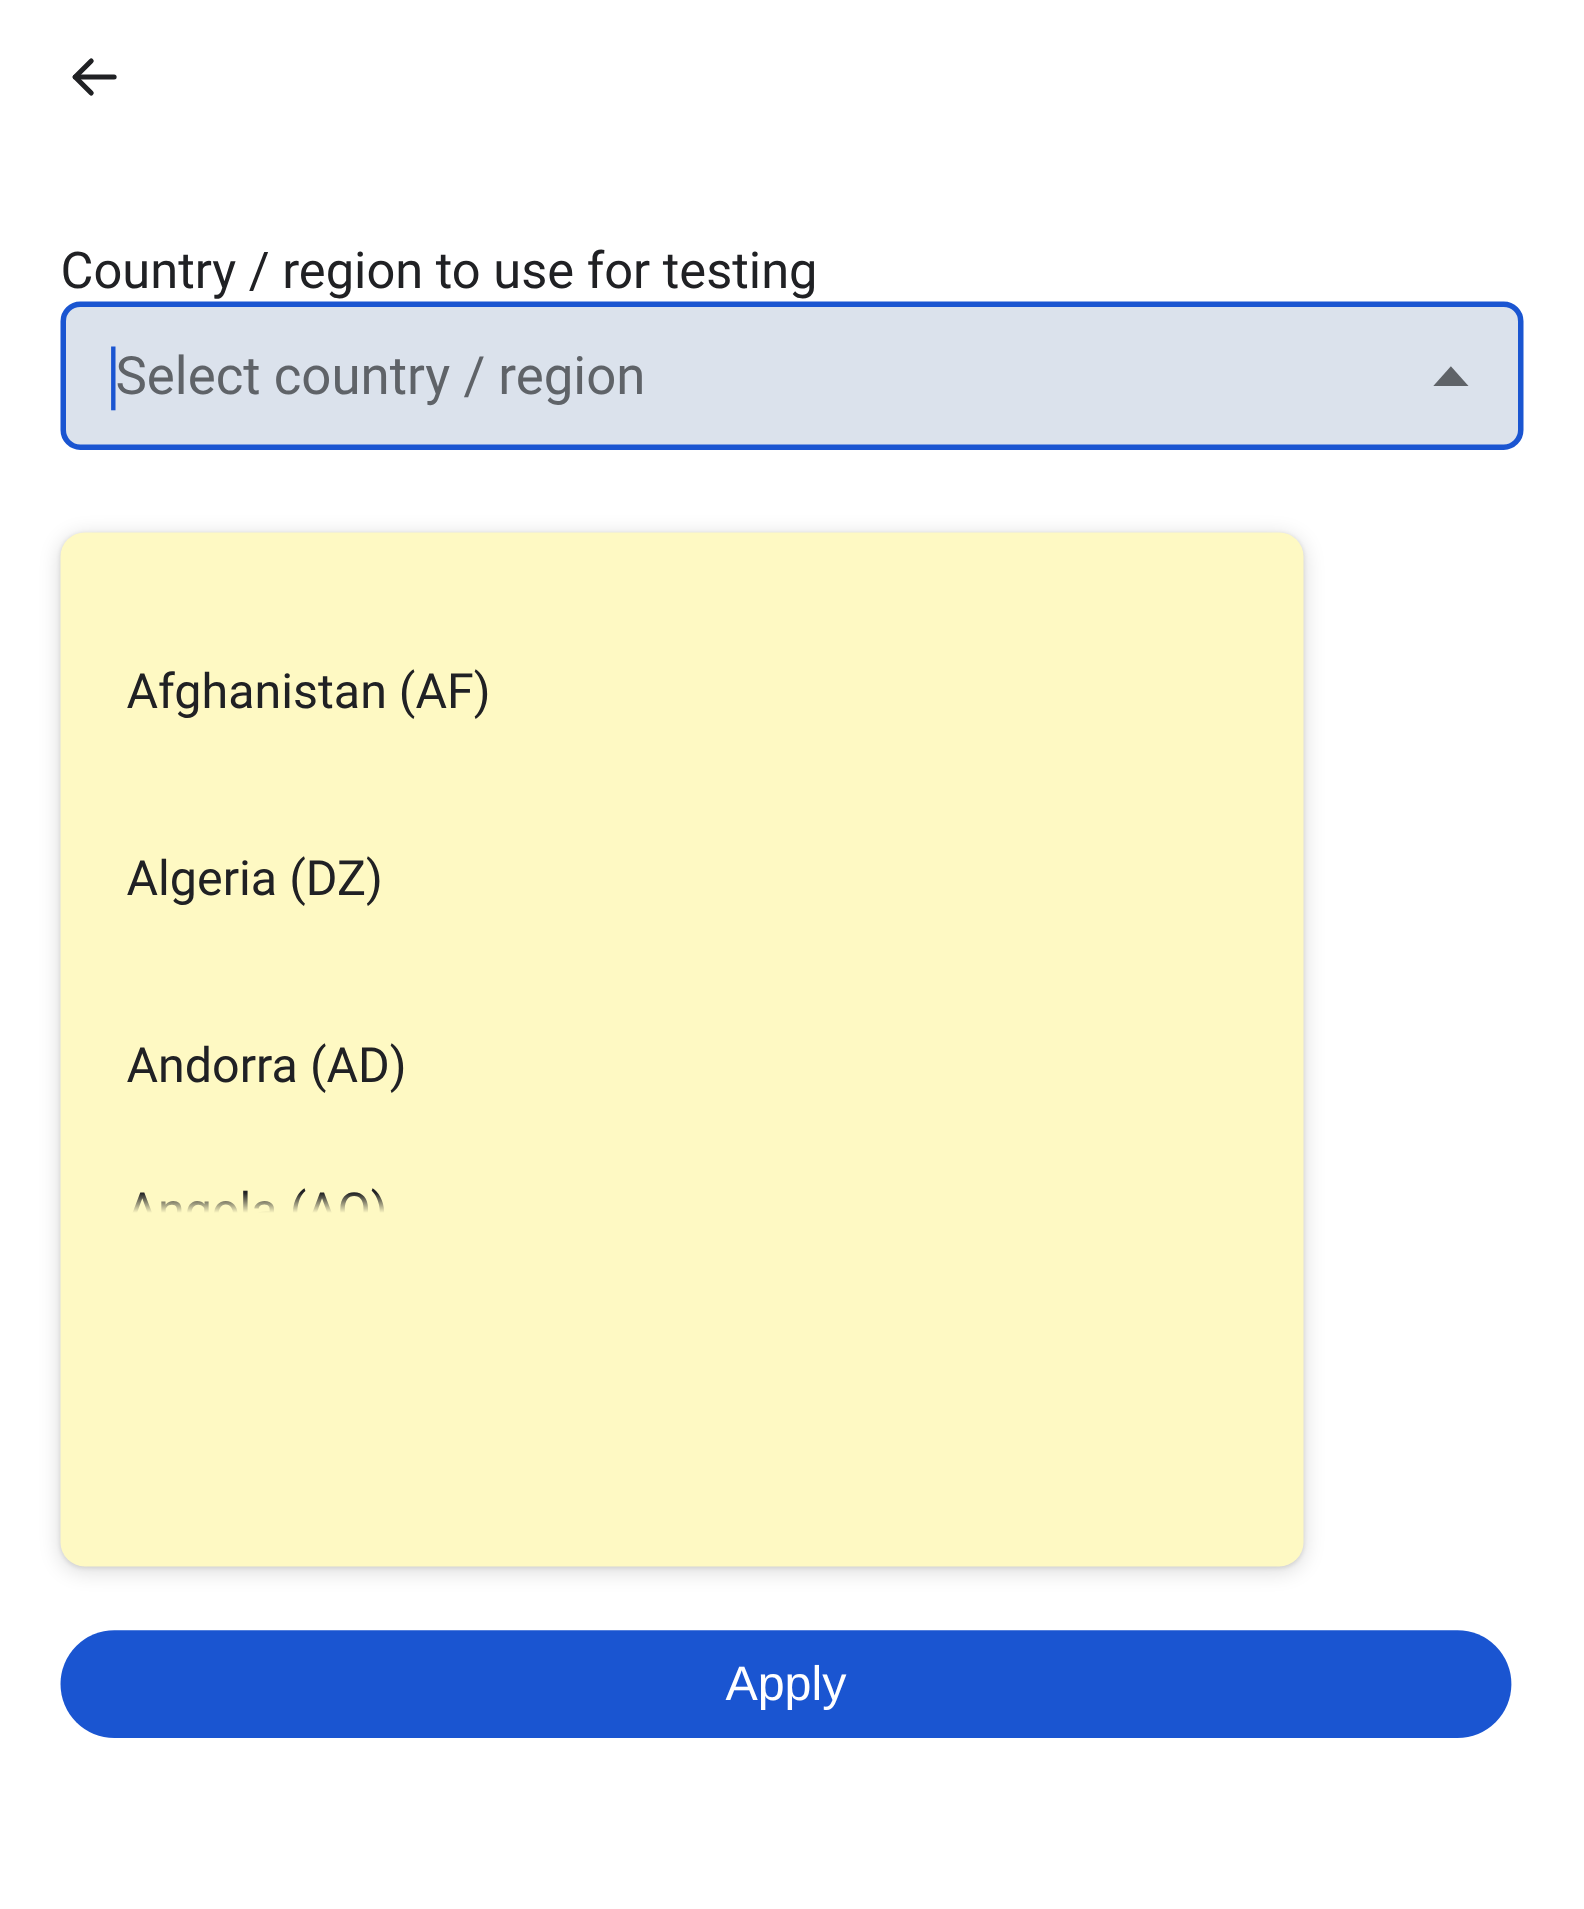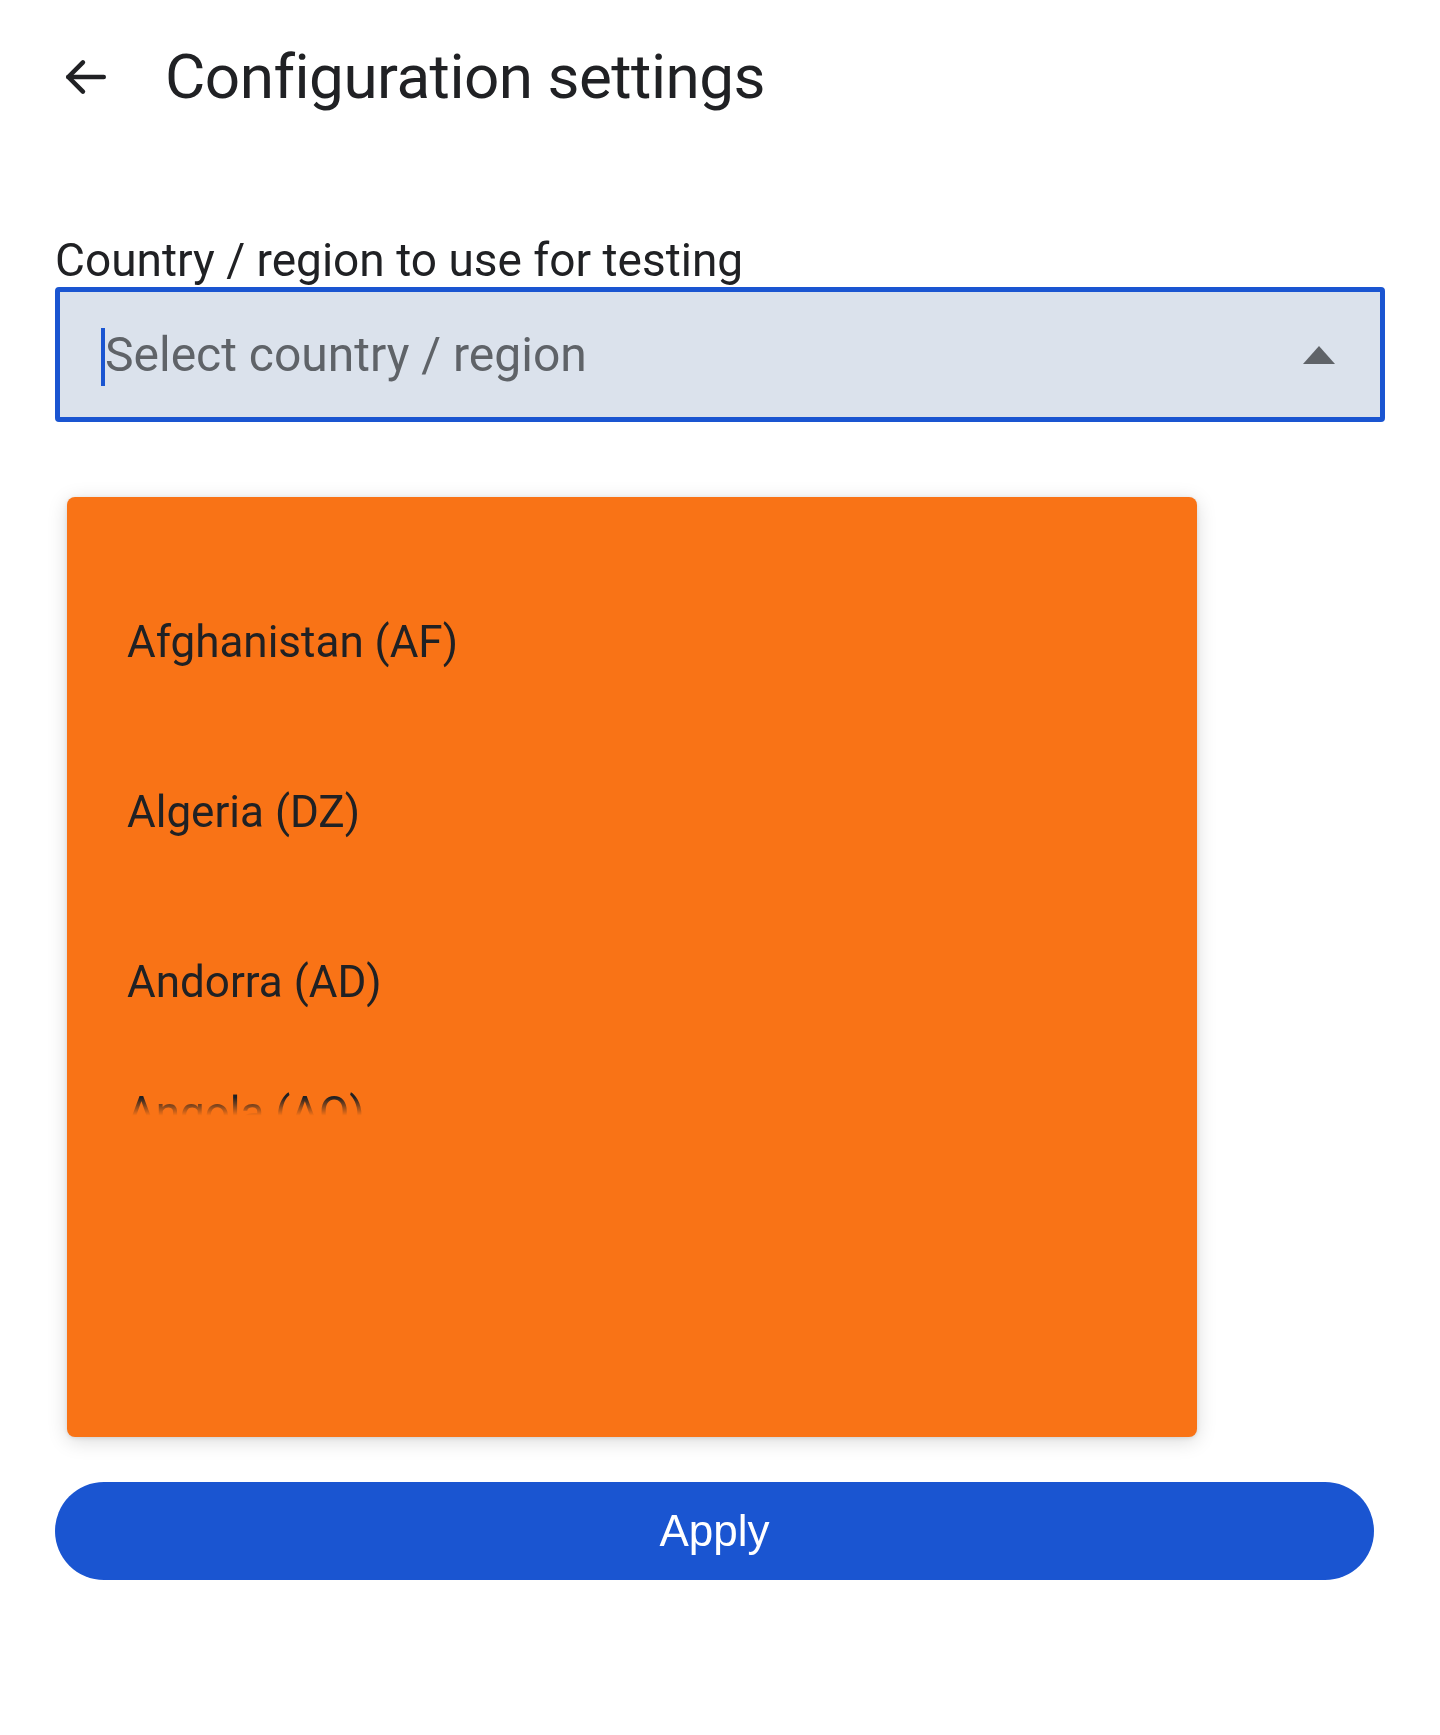--- a/index.html
+++ b/index.html
@@ -50,21 +50,21 @@
       color: #202124;
     }
     .select-container {
       position: relative;
     }
     .select-box {
       width: 100%;
       height: 135px;
       background: #dbe2ec;
       border: 5px solid #1a55d1;
-      border-radius: 4px;
+      border-radius: 18px;
       display: flex;
       align-items: center;
       justify-content: space-between;
       padding: 0 45px;
       cursor: pointer;
     }
     .select-placeholder {
       font-size: 48px;
       color: #5f6368;
       position: relative;
@@ -80,25 +80,25 @@
     .select-arrow {
       width: 0;
       height: 0;
       border-left: 16px solid transparent;
       border-right: 16px solid transparent;
       border-bottom: 18px solid #5f6368;
     }
     .dropdown-panel {
       position: absolute;
       top: 210px;
-      left: 12px;
+      left: 0;
       width: 1130px;
       height: 940px;
-      background: #f97316;
-      border-radius: 8px;
+      background: #fef9c3;
+      border-radius: 22px;
       box-shadow: 0 4px 20px rgba(0,0,0,0.15), 0 1px 4px rgba(0,0,0,0.1);
       overflow: hidden;
       z-index: 10;
     }
     .dropdown-list {
       padding-top: 60px;
     }
     .dropdown-item {
       padding: 0 60px;
       height: 170px;
@@ -148,21 +148,20 @@
 </head>
 <body>
 
 <div class="header">
   <button class="back-button">
     <svg viewBox="0 0 24 24" fill="none" stroke="#202124" stroke-width="2.2" stroke-linecap="round" stroke-linejoin="round">
       <line x1="21" y1="12" x2="4" y2="12"></line>
       <polyline points="11 5 4 12 11 19"></polyline>
     </svg>
   </button>
-  <h1 class="page-title">Configuration settings</h1>
 </div>
 
 <div class="content">
   <div class="field-label">Country / region to use for testing</div>
 
   <div class="select-container">
     <div class="select-box">
       <div class="select-placeholder">
         <span class="select-cursor"></span>
         <span>Select country / region</span>

